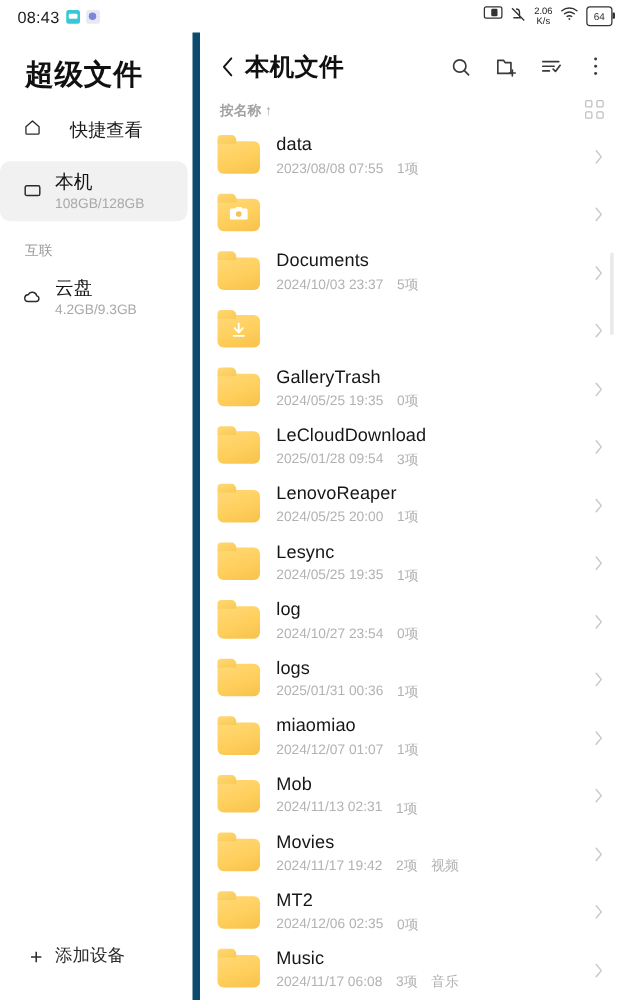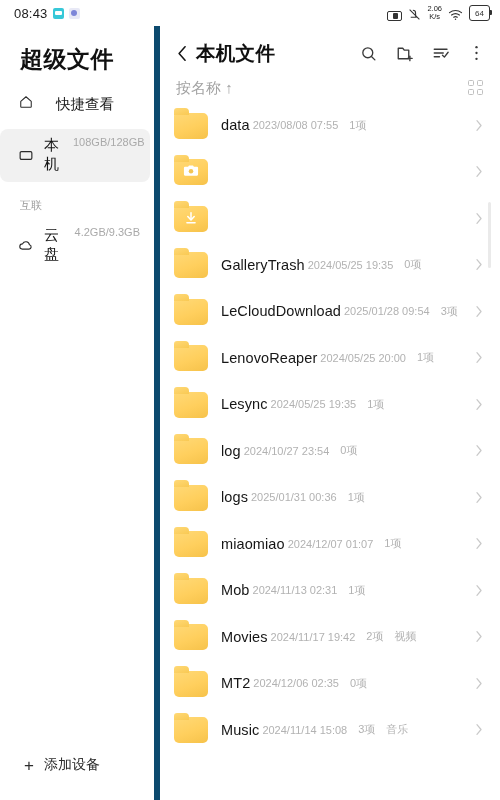--- a/index.html
+++ b/index.html
@@ -20,21 +20,21 @@
     padding: 0 10px 0 14px;
     font-size: 12.5px; color: #1c1c1c;
   }
   .sb-left { display: flex; align-items: center; gap: 5px; }
   .sb-time { font-size: 13px; letter-spacing: .2px; }
   .sb-appicon { width: 11px; height: 11px; border-radius: 2px; display: inline-block; position: relative; }
   .sb-appicon.teal { background: #37c8d8; }
   .sb-appicon.teal::after{ content:""; position:absolute; left:2px; top:3px; width:7px; height:4px; background:#fff; border-radius:1px; }
   .sb-appicon.violet { background: #e8e9f6; }
   .sb-appicon.violet::after{ content:""; position:absolute; left:2.5px; top:2.5px; width:6px; height:6px; border-radius:50%; background:#7d86d8; }
-  .sb-right { margin-left: auto; display: flex; align-items: flex-end; gap: 6px; }
+  .sb-right { margin-left: auto; display: flex; align-items: flex-start; gap: 6px; }
   .icon-sim { width: 15px; height: 10px; border: 1.3px solid #333; border-radius: 2px; position: relative; }
   .icon-sim::after { content:""; position:absolute; left:4.2px; top:1px; width:5px; height:6px; background:#333; border-radius:1px; }
   .icon-mute { width: 13px; height: 13px; position: relative; }
   .icon-mute svg { display:block; }
   .netspeed { font-size: 7.5px; line-height: 8px; text-align: center; color:#222; }
   .netspeed b { display:block; font-weight: 400; }
   .icon-wifi { width: 15px; height: 12px; position: relative; }
   .battery {
     min-width: 21px; height: 16px; border: 1.3px solid #333; border-radius: 3px;
     font-size: 8px; display:flex; align-items:center; justify-content:center; color:#333; padding: 0 2px; position: relative;
@@ -56,59 +56,59 @@
     height: 34px; padding: 0 10px 0 18px; margin: 0 0 0 0;
     font-size: 14.5px; color: #191919;
   }
   .nav-ico { width: 16px; flex:0 0 16px; display:flex; align-items:center; justify-content:center; }
   .group-label { font-size: 11px; color: #9a9a9a; padding: 16px 0 6px 20px; }
   .store-row {
     display: flex; align-items: center; gap: 10px;
     padding: 7px 10px 8px 18px; border-radius: 8px; margin: 0 4px 0 0;
   }
   .store-row.active { background: #f1f1f1; }
-  .store-texts { display: flex; flex-direction: row; gap: 14px; }
+  .store-texts { display: flex; flex-direction: column; gap: 2px; }
   .store-name { font-size: 15px; color: #141414; }
   .store-sub { font-size: 11px; color: #a9a9a9; }
   .add-device {
     display: flex; align-items: center; gap: 10px;
     padding: 0 0 26px 24px; font-size: 14px; color: #2c2c2c;
   }
   .plus { font-size: 17px; line-height: 1; color: #2c2c2c; }
 
   
   .main { flex: 1 1 auto; display: flex; flex-direction: column; min-width: 0; position: relative; }
   .main-header { display: flex; align-items: center; height: 42px; padding: 0 14px 0 12px; margin-top: 6px; }
   .back-chevron { width: 20px; flex: 0 0 20px; display:flex; align-items:center; justify-content:center; cursor: pointer; }
   .main-title { font-size: 19.5px; font-weight: 700; margin-left: 4px; color: #101010; letter-spacing: .3px; }
   .header-actions { margin-left: auto; display: flex; align-items: center; gap: 17px; }
   .hicon { width: 19px; height: 19px; display:flex; align-items:center; justify-content:center; cursor: pointer; }
 
   .subbar { display: flex; align-items: center; height: 28px; padding: 0 16px 0 16px; }
-  .sort-label { font-size: 15px; color: #a2a2a2; }
+  .sort-label { font-size: 11px; color: #a2a2a2; font-weight: bold; }
   .view-toggle { margin-left: auto; width: 16px; height: 16px; display:grid; grid-template-columns: 6px 6px; grid-template-rows: 6px 6px; gap: 3px; }
   .view-toggle i { display:block; width:6px; height:6px; border:1.2px solid #c0c0c0; border-radius:1.5px; }
 
   
   .filelist { flex: 1 1 auto; overflow: hidden; position: relative; }
   .file-row {
     display: flex; align-items: center; height: 46.5px; padding: 0 14px 0 14px; cursor: pointer;
   }
   .fi { width: 34px; height: 29px; flex: 0 0 34px; position: relative; margin-right: 13px; }
   .folder {
     position: absolute; left: 0; top: 2px; width: 34px; height: 26px;
     background: linear-gradient(160deg,#ffd977 0%, #ffcf5d 55%, #f6c24a 100%);
     border-radius: 3px 5px 5px 5px;
   }
   .folder::before {
     content: ""; position: absolute; left: 0; top: -4.5px; width: 15px; height: 7px;
     background: linear-gradient(160deg,#ffd977,#f9c953); border-radius: 3px 4px 0 0;
   }
   .folder .glyph { position: absolute; left: 0; right: 0; top: 5px; display:flex; align-items:center; justify-content:center; }
-  .fname-wrap { display: flex; flex-direction: row; gap: 3px; min-width: 0; flex: 1 1 auto; }
+  .fname-wrap { display: flex; flex-direction: column; gap: 3px; min-width: 0; flex: 1 1 auto; }
   .fname { font-size: 14.5px; color: #161616; letter-spacing: .1px; }
   .fmeta { display: flex; align-items: center; gap: 11px; }
   .fmeta span { font-size: 11px; color: #b2b2b2; }
   .fmeta .tag { color: #b2b2b2; }
   .row-chevron { margin-left: auto; flex: 0 0 14px; display:flex; align-items:center; justify-content:center; }
 
   .scrollbar {
     position: absolute; right: 9px; top: 100px; width: 3px; height: 66px;
     background: #eaeaea; border-radius: 2px;
   }
@@ -281,20 +281,37 @@
               </div>
             </div>
             <span class="row-chevron">
               <svg width="8" height="13" viewBox="0 0 9 16" fill="none" stroke="#c9c9c9" stroke-width="1.5" stroke-linecap="round" stroke-linejoin="round">
                 <polyline points="2,2 7,8 2,14"></polyline>
               </svg>
             </span>
           </div>
           <div class="file-row">
             <div class="fi">
+              <div class="folder"></div>
+            </div>
+            <div class="fname-wrap">
+              <div class="fname">Documents</div>
+              <div class="fmeta">
+                <span>2024/10/03 23:37</span>
+                <span>5项</span>
+              </div>
+            </div>
+            <span class="row-chevron">
+              <svg width="8" height="13" viewBox="0 0 9 16" fill="none" stroke="#c9c9c9" stroke-width="1.5" stroke-linecap="round" stroke-linejoin="round">
+                <polyline points="2,2 7,8 2,14"></polyline>
+              </svg>
+            </span>
+          </div>
+          <div class="file-row">
+            <div class="fi">
               <div class="folder">
                 <span class="glyph">
                   <svg width="14" height="14" viewBox="0 0 24 24" fill="none" stroke="#fff" stroke-width="2.6" stroke-linecap="round" stroke-linejoin="round">
                     <line x1="12" y1="3" x2="12" y2="14"></line>
                     <polyline points="6.5,9.5 12,15.5 17.5,9.5"></polyline>
                     <line x1="5" y1="20" x2="19" y2="20"></line>
                   </svg>
                 </span>
               </div>
             </div>
@@ -475,21 +492,21 @@
               </svg>
             </span>
           </div>
           <div class="file-row">
             <div class="fi">
               <div class="folder"></div>
             </div>
             <div class="fname-wrap">
               <div class="fname">Music</div>
               <div class="fmeta">
-                <span>2024/11/14 15:08</span>
+                <span>2024/11/17 06:08</span>
                 <span>3项</span>
                 <span class="tag">音乐</span>
               </div>
             </div>
             <span class="row-chevron">
               <svg width="8" height="13" viewBox="0 0 9 16" fill="none" stroke="#c9c9c9" stroke-width="1.5" stroke-linecap="round" stroke-linejoin="round">
                 <polyline points="2,2 7,8 2,14"></polyline>
               </svg>
             </span>
           </div>

